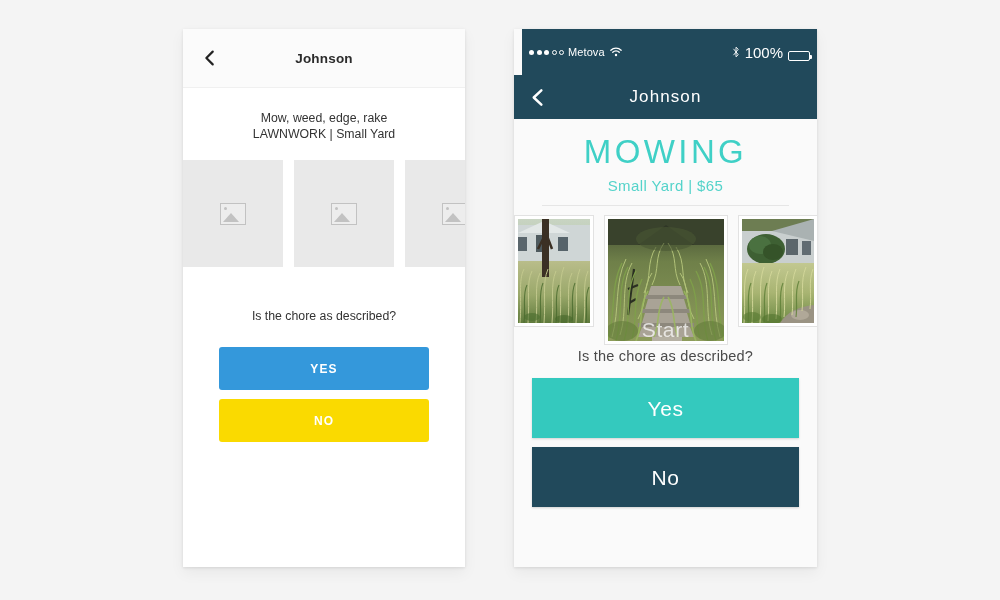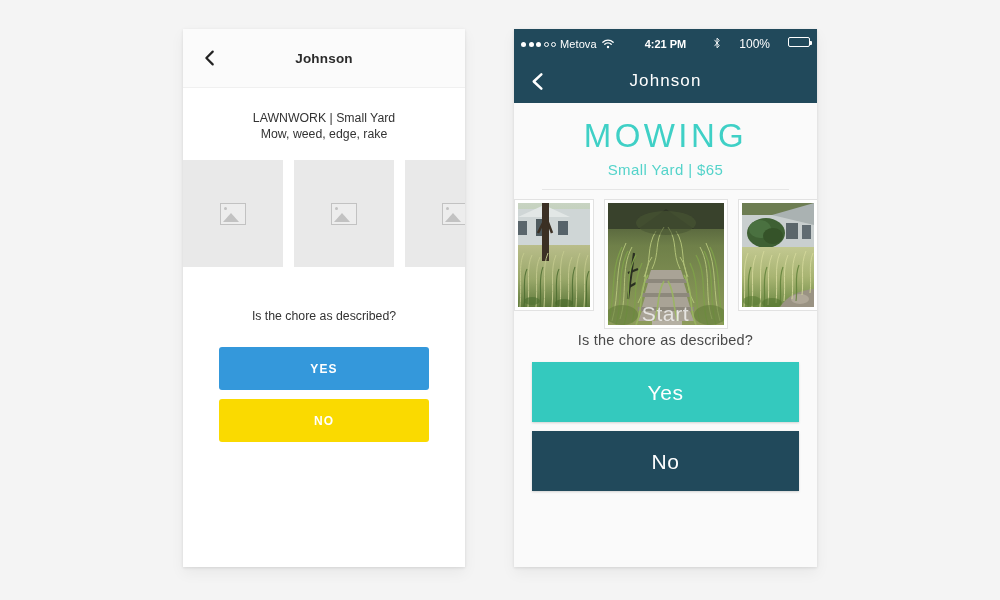--- a/index.html
+++ b/index.html
@@ -132,22 +132,23 @@
     box-shadow: 0 1px 3px rgba(0,0,0,0.10), 0 6px 14px rgba(0,0,0,0.05);
     overflow: hidden;
   }
   #status-bar {
     height: 22px;
     background: #21495b;
     display: flex;
     align-items: center;
     color: #ffffff;
     font-size: 11px;
-    padding: 4px 7px;
-    position: relative;
+    padding: 12px 7px;
+    position: relative;
+    margin-left: 8px;
   }
   #sb-left { display: flex; align-items: center; gap: 4px; }
   .sig-dots { display: flex; align-items: center; gap: 2.5px; }
   .sig-dot {
     width: 5px; height: 5px; border-radius: 50%;
     background: #ffffff;
   }
   .sig-dot.hollow {
     background: transparent;
     border: 1px solid #ffffff;
@@ -158,22 +159,22 @@
   #sb-time {
     position: absolute;
     left: 0; right: 0;
     text-align: center;
     font-size: 11px;
     font-weight: bold;
     pointer-events: none;
   }
   #sb-right {
     margin-left: auto;
-    display: flex; align-items: flex-start; gap: 18px;
-    font-size: 12px;
+    display: flex; align-items: flex-end; gap: 5px;
+    font-size: 15px;
   }
   #sb-batt {
     width: 22px; height: 10px;
     border: 1px solid #ffffff;
     border-radius: 2px;
     position: relative;
     padding: 1px;
     box-sizing: border-box;
   }
   #sb-batt::after {
@@ -307,22 +308,22 @@
     <div id="wf-header">
       <div id="wf-back">
         <svg viewBox="0 0 22 22" width="20" height="20" aria-hidden="true">
           <polyline points="14,4 7,11 14,18" fill="none" stroke="#222222" stroke-width="2.4" stroke-linecap="round" stroke-linejoin="round"></polyline>
         </svg>
       </div>
       <div id="wf-title">Johnson</div>
     </div>
 
     <div id="wf-chore-block">
+      <div class="wf-chore-line">Mow, weed, edge, rake</div>
       <div class="wf-chore-line">LAWNWORK | Small Yard</div>
-      <div class="wf-chore-line">Mow, weed, edge, rake</div>
     </div>
 
     <div id="wf-photostrip">
       <div class="wf-photo">
         <div class="wf-ph-icon"></div>
       </div>
       <div class="wf-photo">
         <div class="wf-ph-icon"></div>
       </div>
       <div class="wf-photo">
@@ -351,21 +352,20 @@
         </span>
         <span id="sb-carrier">Metova</span>
         <span id="sb-wifi">
           <svg viewBox="0 0 14 11" width="12" height="10" aria-hidden="true">
             <path d="M1 3.4 A8.5 8.5 0 0 1 13 3.4" fill="none" stroke="#ffffff" stroke-width="1.5" stroke-linecap="round"></path>
             <path d="M3.2 5.8 A5.3 5.3 0 0 1 10.8 5.8" fill="none" stroke="#ffffff" stroke-width="1.5" stroke-linecap="round"></path>
             <circle cx="7" cy="9" r="1.4" fill="#ffffff"></circle>
           </svg>
         </span>
       </div>
-      <div id="sb-time">4:21 PM</div>
       <div id="sb-right">
         <span>
           <svg viewBox="0 0 10 16" width="8" height="12" aria-hidden="true">
             <path d="M2 4.2 L8 11.6 L5 14.4 L5 1.6 L8 4.4 L2 11.8" fill="none" stroke="#ffffff" stroke-width="1.2" stroke-linejoin="round" stroke-linecap="round"></path>
           </svg>
         </span>
         <span>100%</span>
         <span id="sb-batt"><span id="sb-batt-fill"></span></span>
       </div>
     </div>

